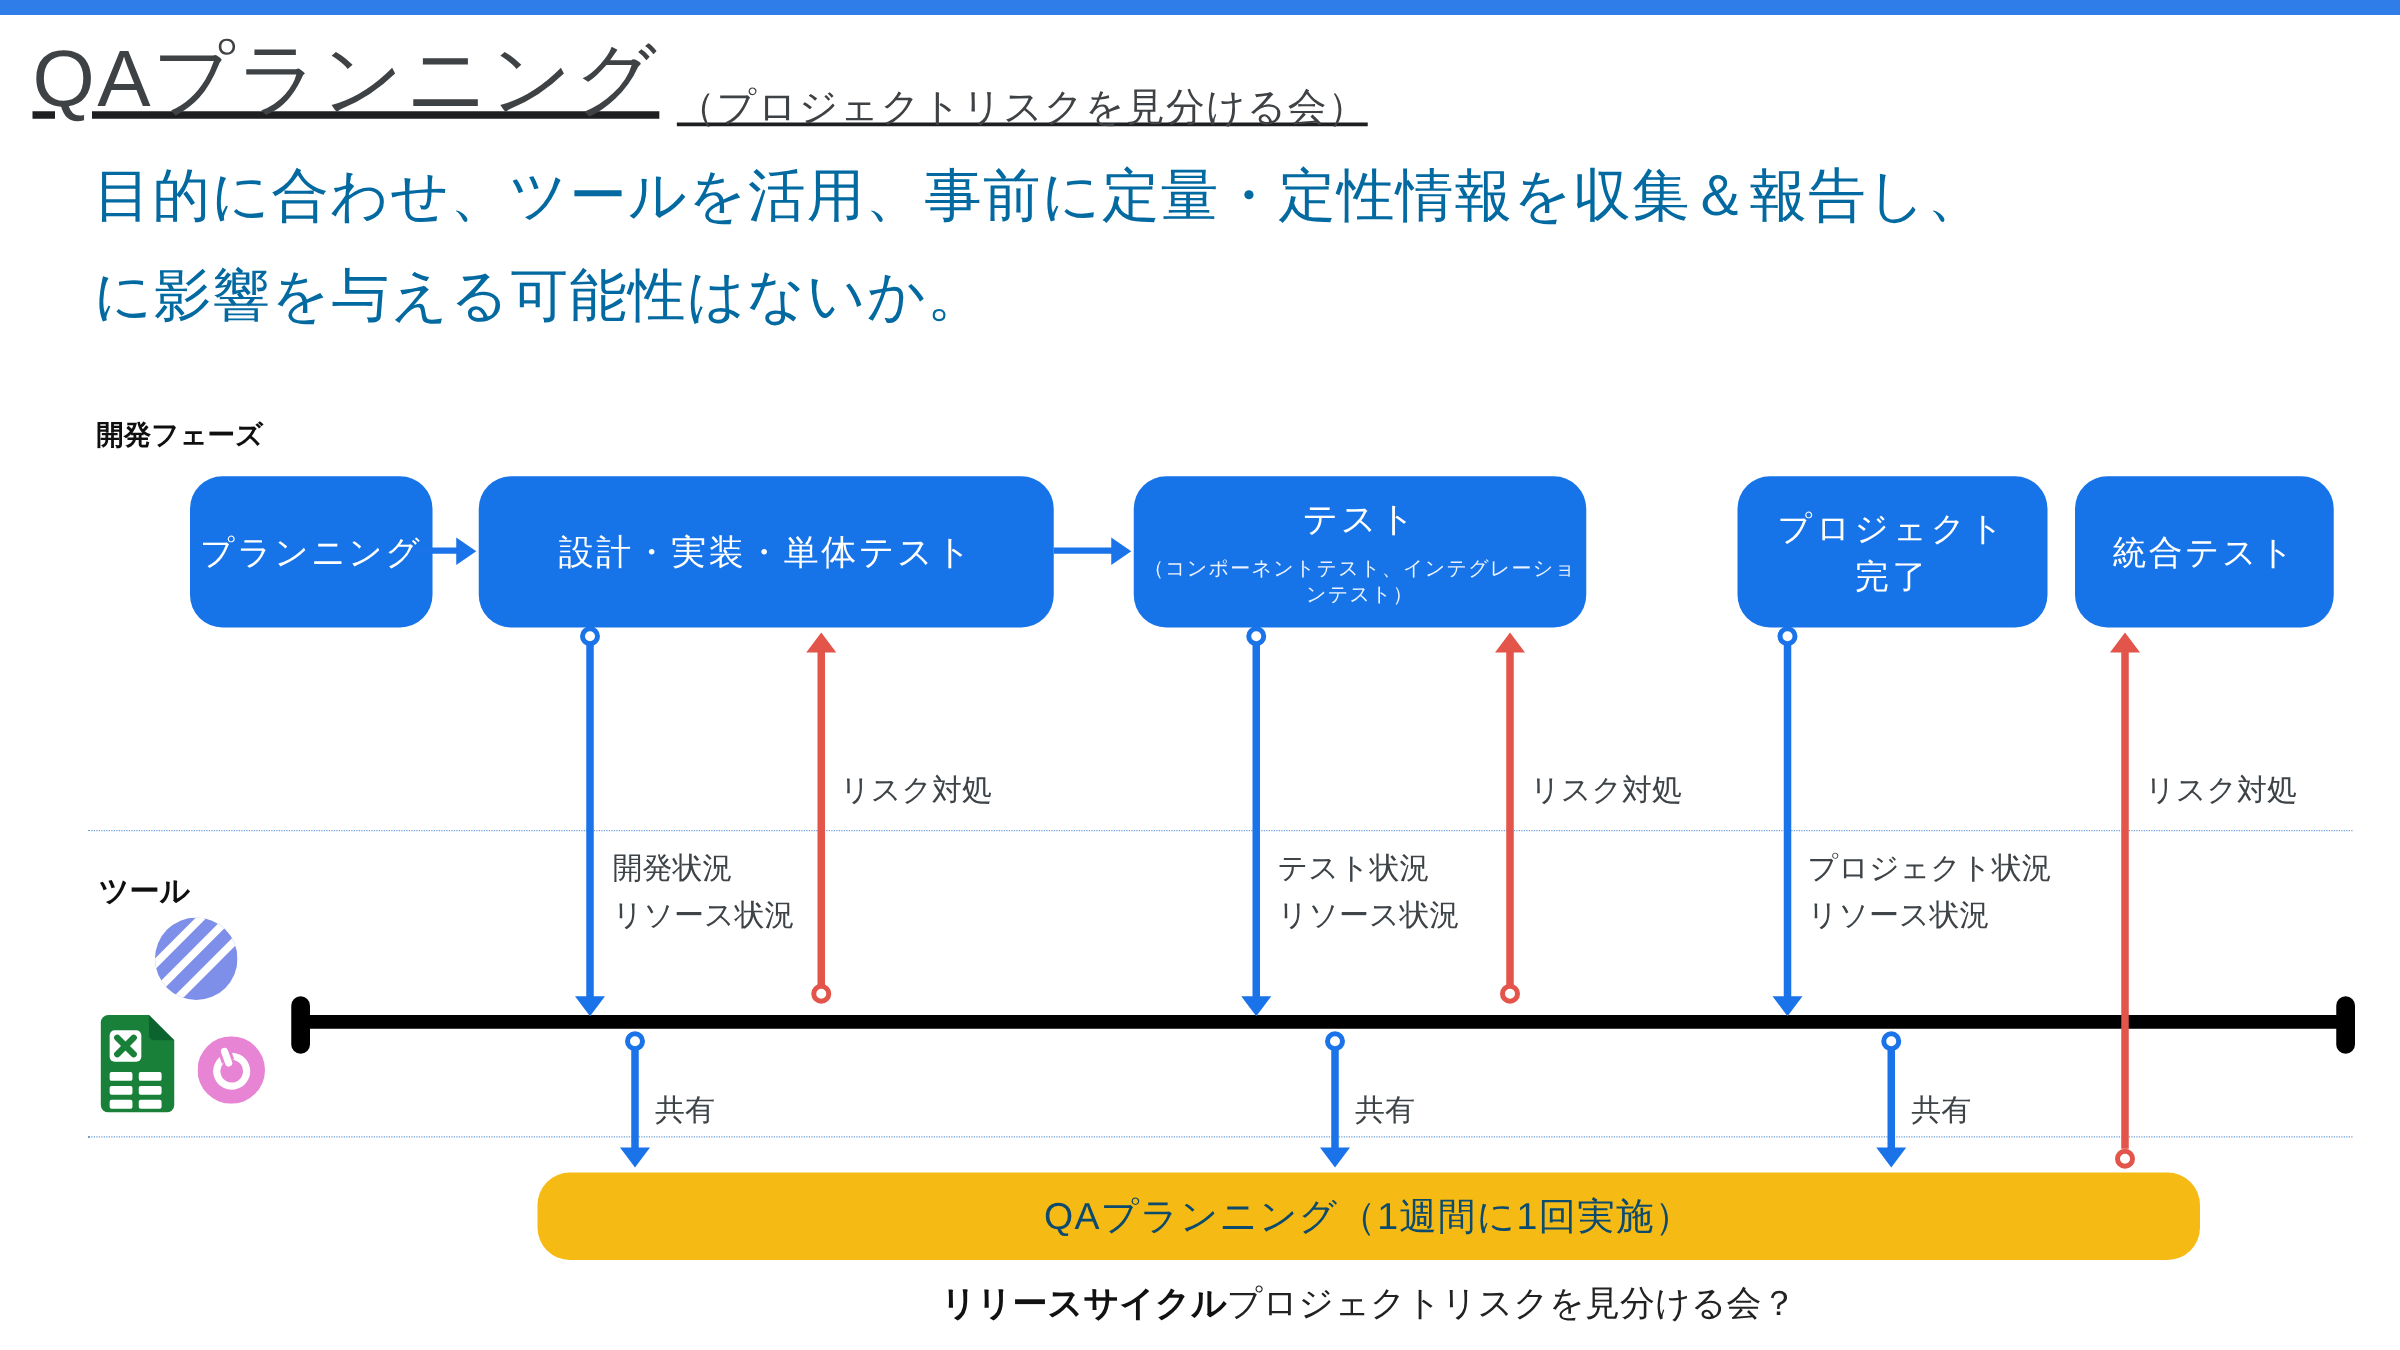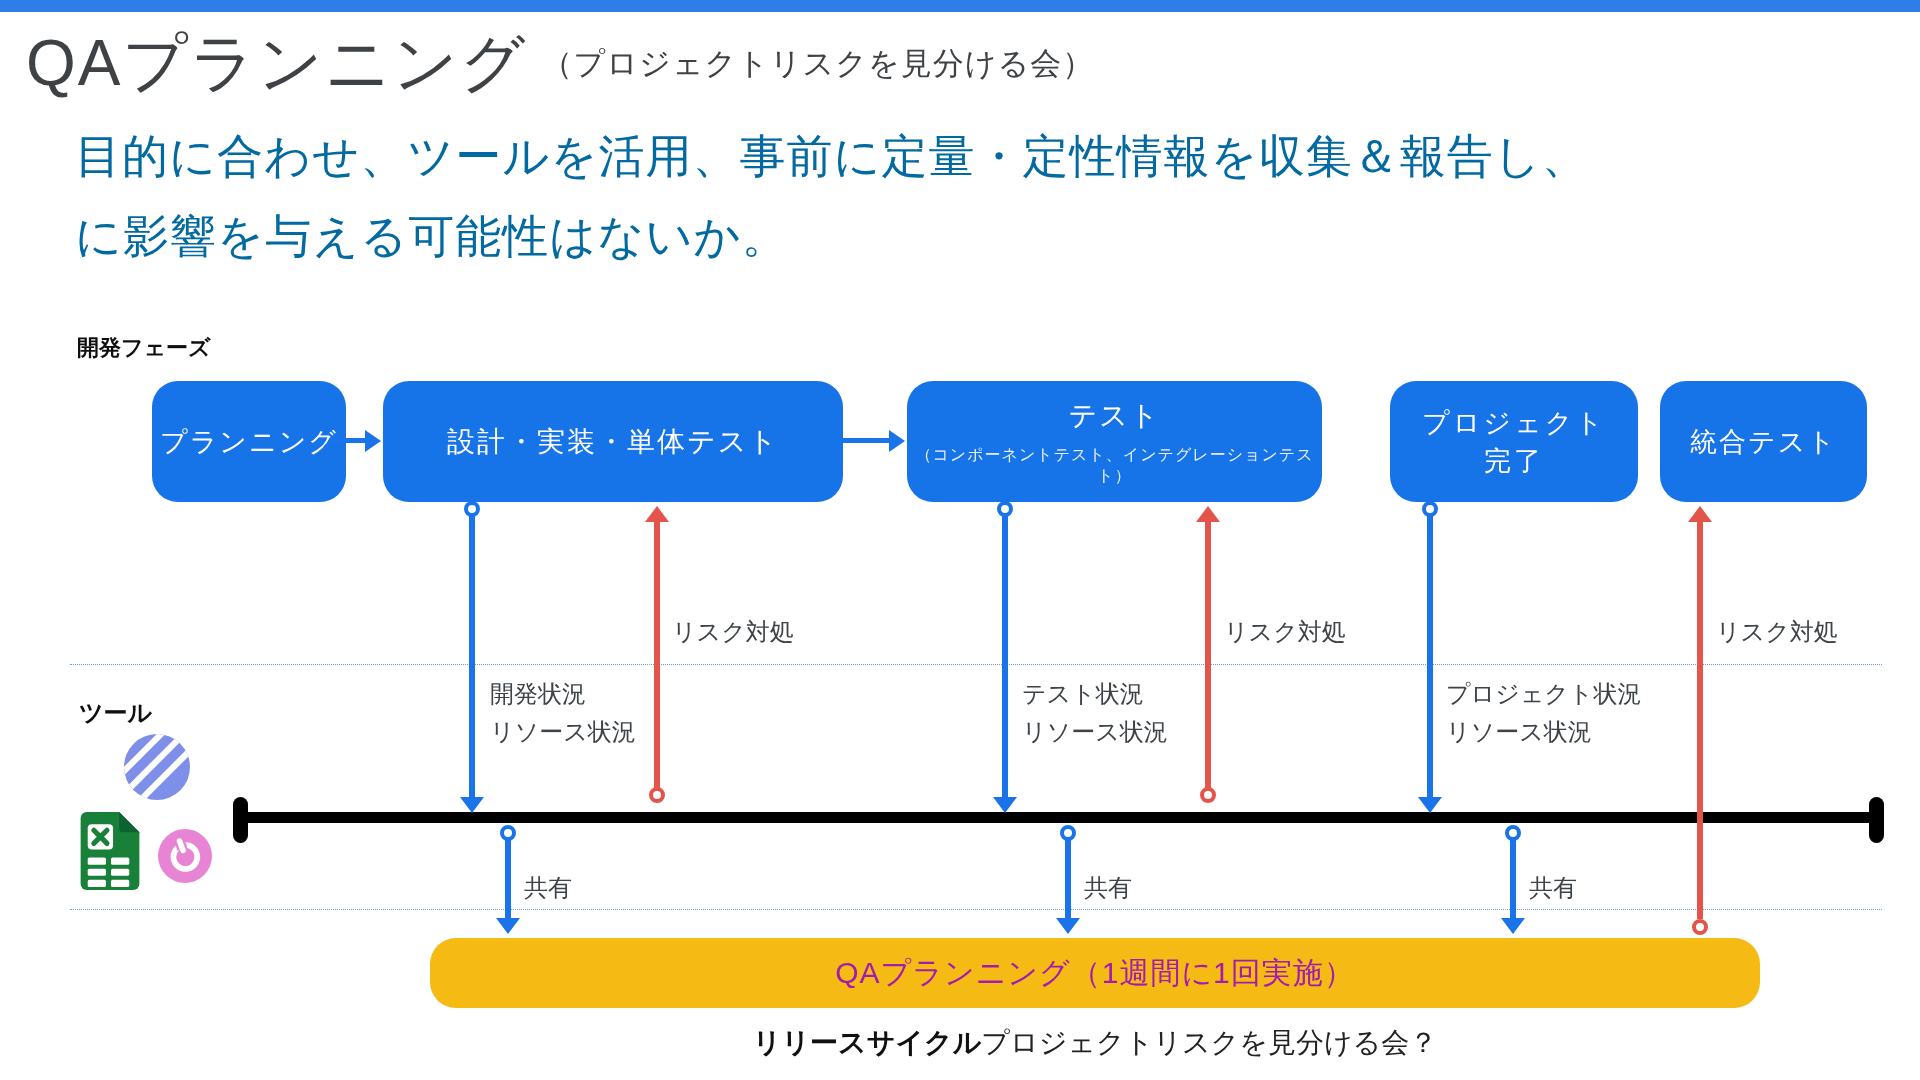--- a/index.html
+++ b/index.html
@@ -1,21 +1,21 @@
 <!DOCTYPE html>
 <html style="--top-bar: #2e7de9; --phase-blue: #1673e8; --arrow-blue: #1a73e8; --arrow-red: #e3544a; --banner-yellow: #f5ba14;"><head>
 <meta charset="utf-8">
 <style>
   html,body{margin:0;padding:0;background:#ffffff;}
   body{font-family:"Liberation Sans", sans-serif; color:#1d1f21;}
   .canvas{position:relative;width:1920px;height:1080px;background:#fff;overflow:hidden;}
 
   .topbar{position:absolute;left:0;top:0;width:1920px;height:12px;background:var(--top-bar,#2e7de9);}
 
-  .titleblock{position:absolute;left:26px;top:20px;display:flex;align-items:center;white-space:nowrap;}
+  .titleblock{position:absolute;left:26px;top:20px;display:flex;align-items:flex-end;white-space:nowrap;text-decoration:underline;}
   .title{font-size:64px;font-weight:400;color:#3f4245;letter-spacing:2px;}
   .subtitle{font-size:31px;font-weight:400;color:#3f4245;margin-left:14px;letter-spacing:1px;}
 
   .summary{position:absolute;left:75px;top:116px;font-size:46px;line-height:80px;color:#0369a1;letter-spacing:1px;white-space:nowrap;}
 
   .seclabel{position:absolute;font-weight:700;color:#0f0f0f;white-space:nowrap;}
   .phases-label{left:77px;top:333px;font-size:22px;}
   .tools-label{left:79px;top:697px;font-size:24px;}
 
   .phase{position:absolute;top:381px;height:121px;background:var(--phase-blue,#1673e8);
@@ -42,21 +42,21 @@
 
   .flabel{position:absolute;font-size:24px;color:#3d4347;white-space:nowrap;z-index:4;}
 
   .dashline{position:absolute;left:70px;width:1812px;height:0;border-top:1px dotted #6f9fd8;z-index:1;}
 
   .timeline-bar{position:absolute;left:240px;top:812px;width:1636px;height:11px;background:#000;z-index:2;}
   .timeline-cap{position:absolute;width:15px;height:46px;top:797px;background:#000;border-radius:8px;z-index:2;}
 
   .banner{position:absolute;left:430px;top:938px;width:1330px;height:70px;background:var(--banner-yellow,#f5ba14);
           border-radius:26px;display:flex;align-items:center;justify-content:center;z-index:2;}
-  .banner-text{font-size:30px;font-weight:500;color:#a21caf;letter-spacing:1px;}
+  .banner-text{font-size:30px;font-weight:500;color:#0c4a6e;letter-spacing:1px;}
 
   .footer{position:absolute;left:430px;top:1024px;width:1330px;text-align:center;font-size:28px;color:#222;z-index:2;white-space:nowrap;}
   .footer .em{font-weight:700;color:#111;}
 
   .toolicon{position:absolute;z-index:2;}
 </style>
 </head>
 <body>
 
 <div class="canvas">
@@ -75,21 +75,21 @@
 
   <div class="seclabel phases-label">開発フェーズ</div>
   <div class="seclabel tools-label">ツール</div>
 
   <div class="phase" style="left:152px;width:194px;">
     <div class="main" style="font-size:27px;">プランニング</div>
   </div>
   <div class="phase" style="left:383px;width:460px;">
     <div class="main">設計・実装・単体テスト</div>
   </div>
-  <div class="phase" style="left:907px;width:415px;">
+  <div class="phase" style="left:907px;width:362px;">
     <div class="main">テスト</div>
     <div class="sub">（コンポーネントテスト、インテグレーションテスト）</div>
   </div>
   <div class="phase" style="left:1390px;width:248px;">
     <div class="main2">プロジェクト</div>
     <div class="main2">完了</div>
   </div>
   <div class="phase" style="left:1660px;width:207px;">
     <div class="main" style="font-size:27px;">統合テスト</div>
   </div>

